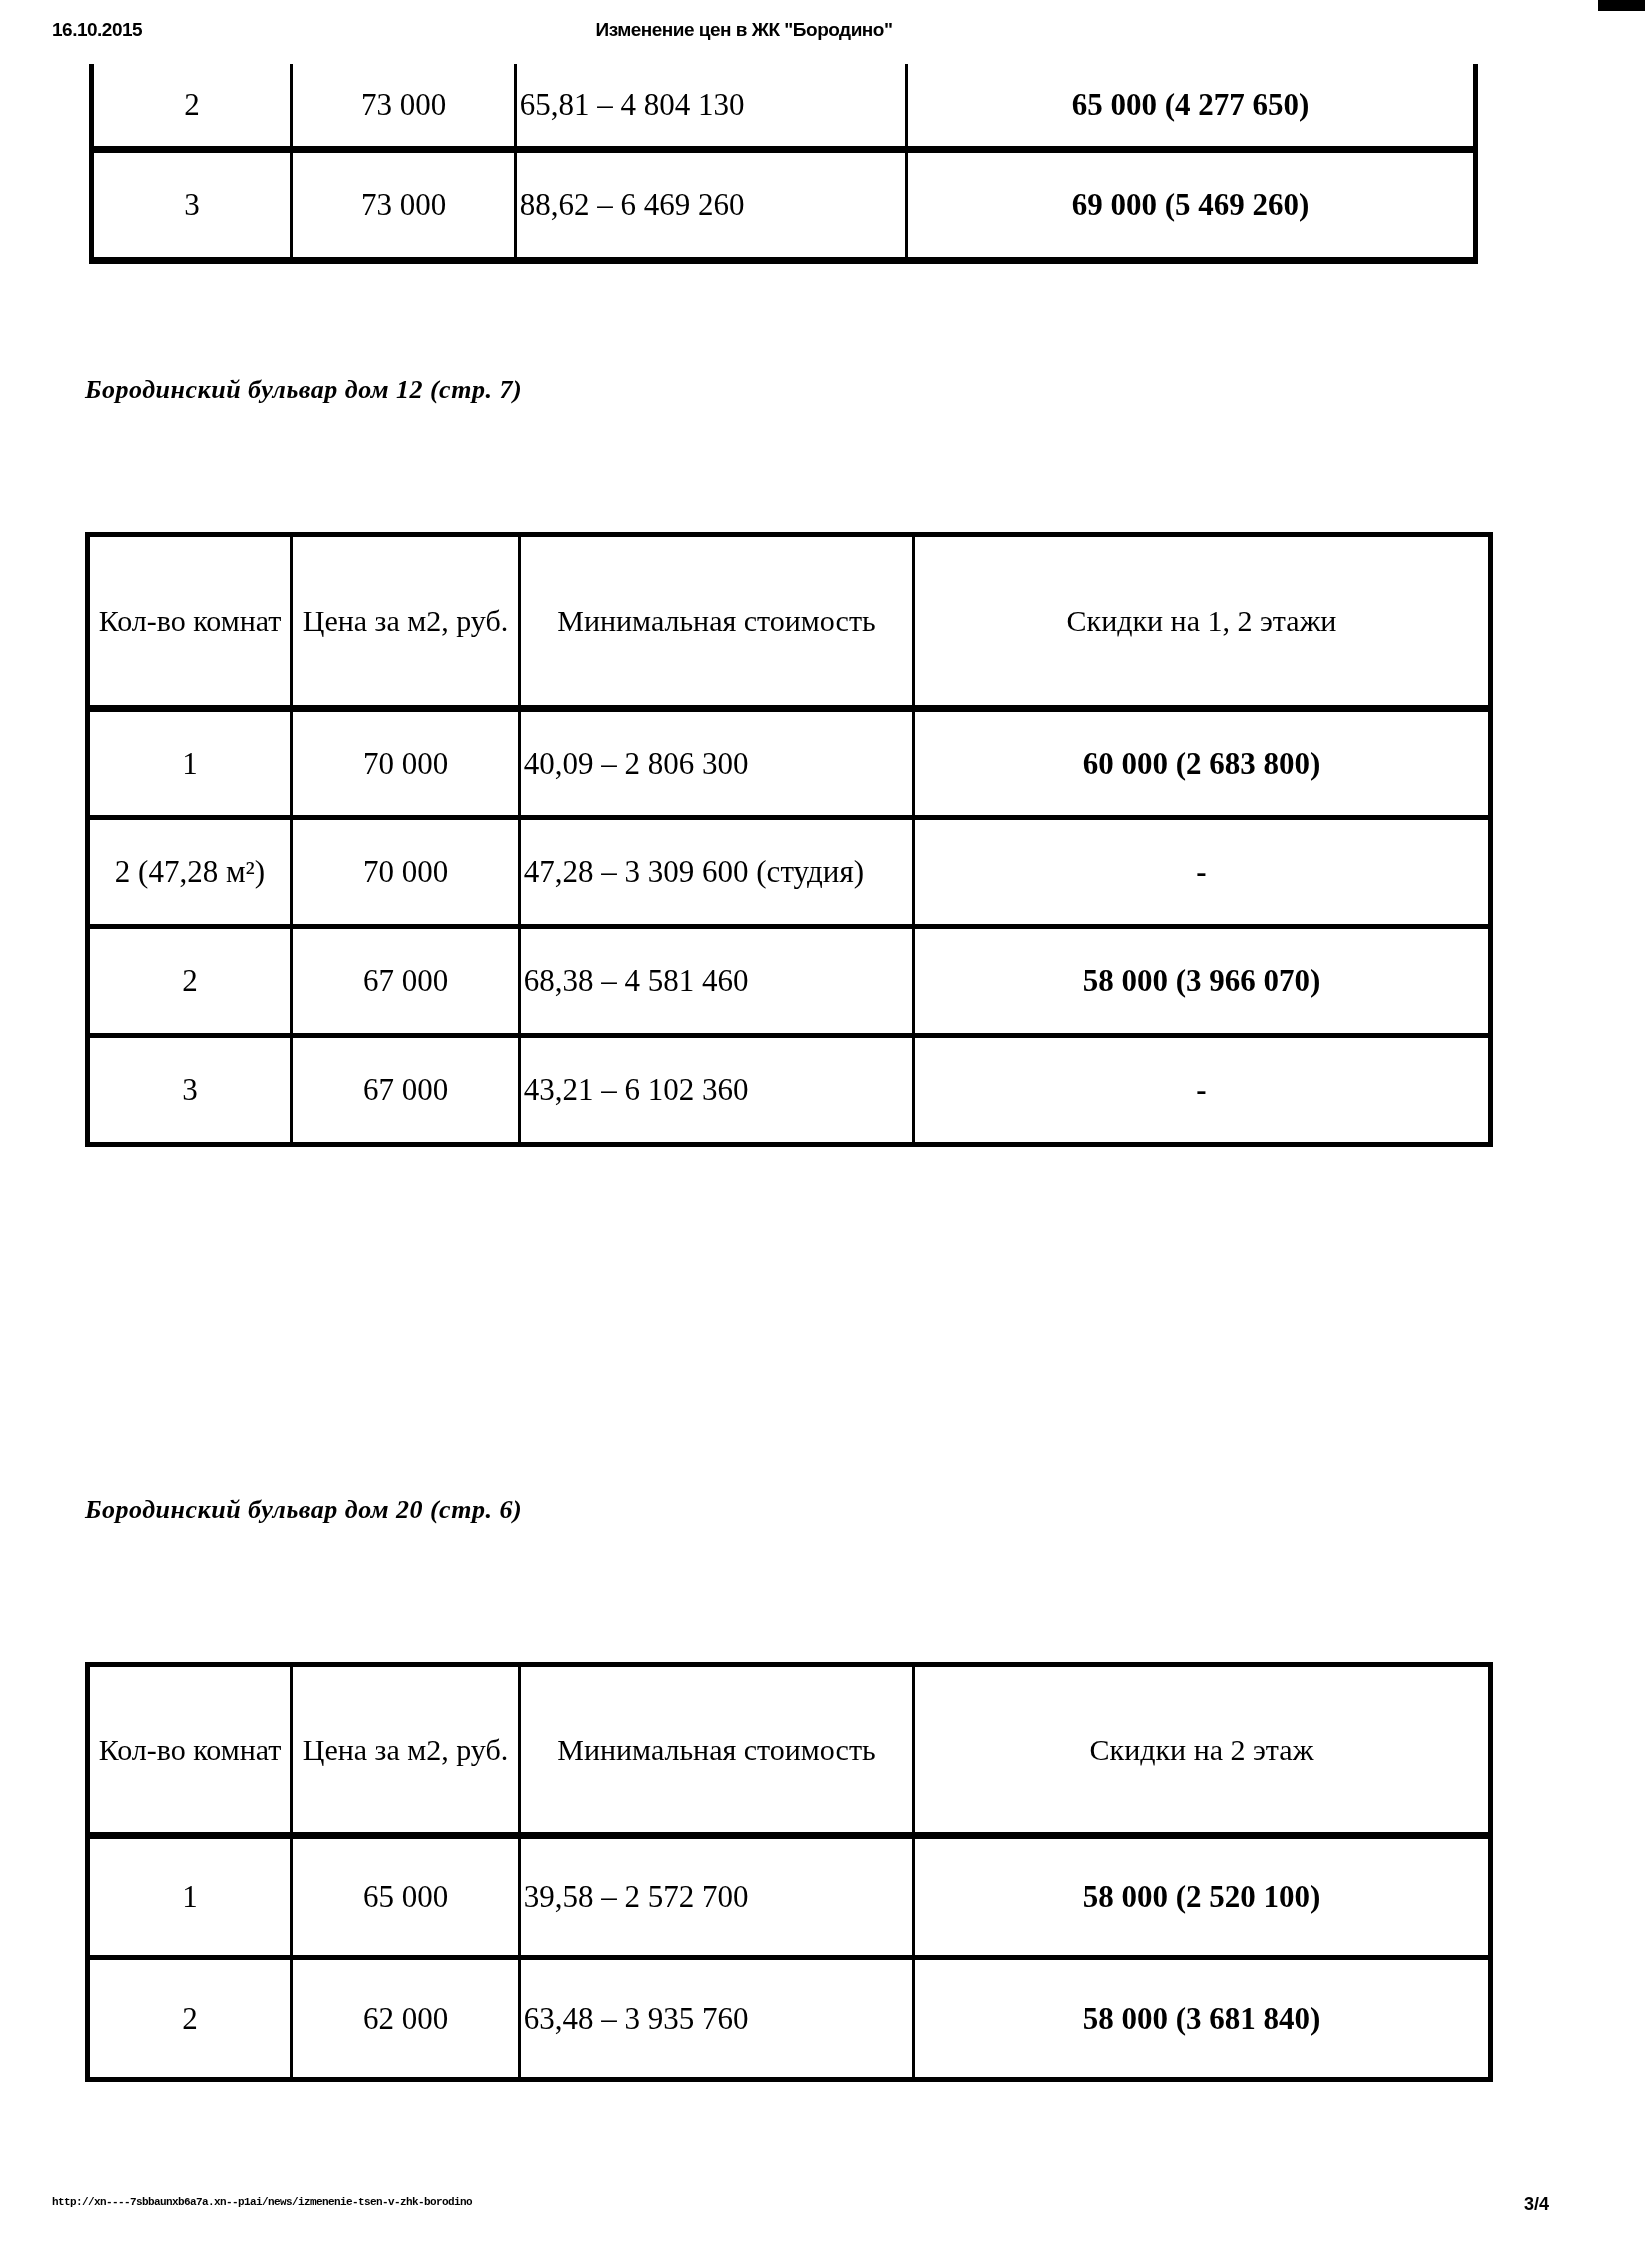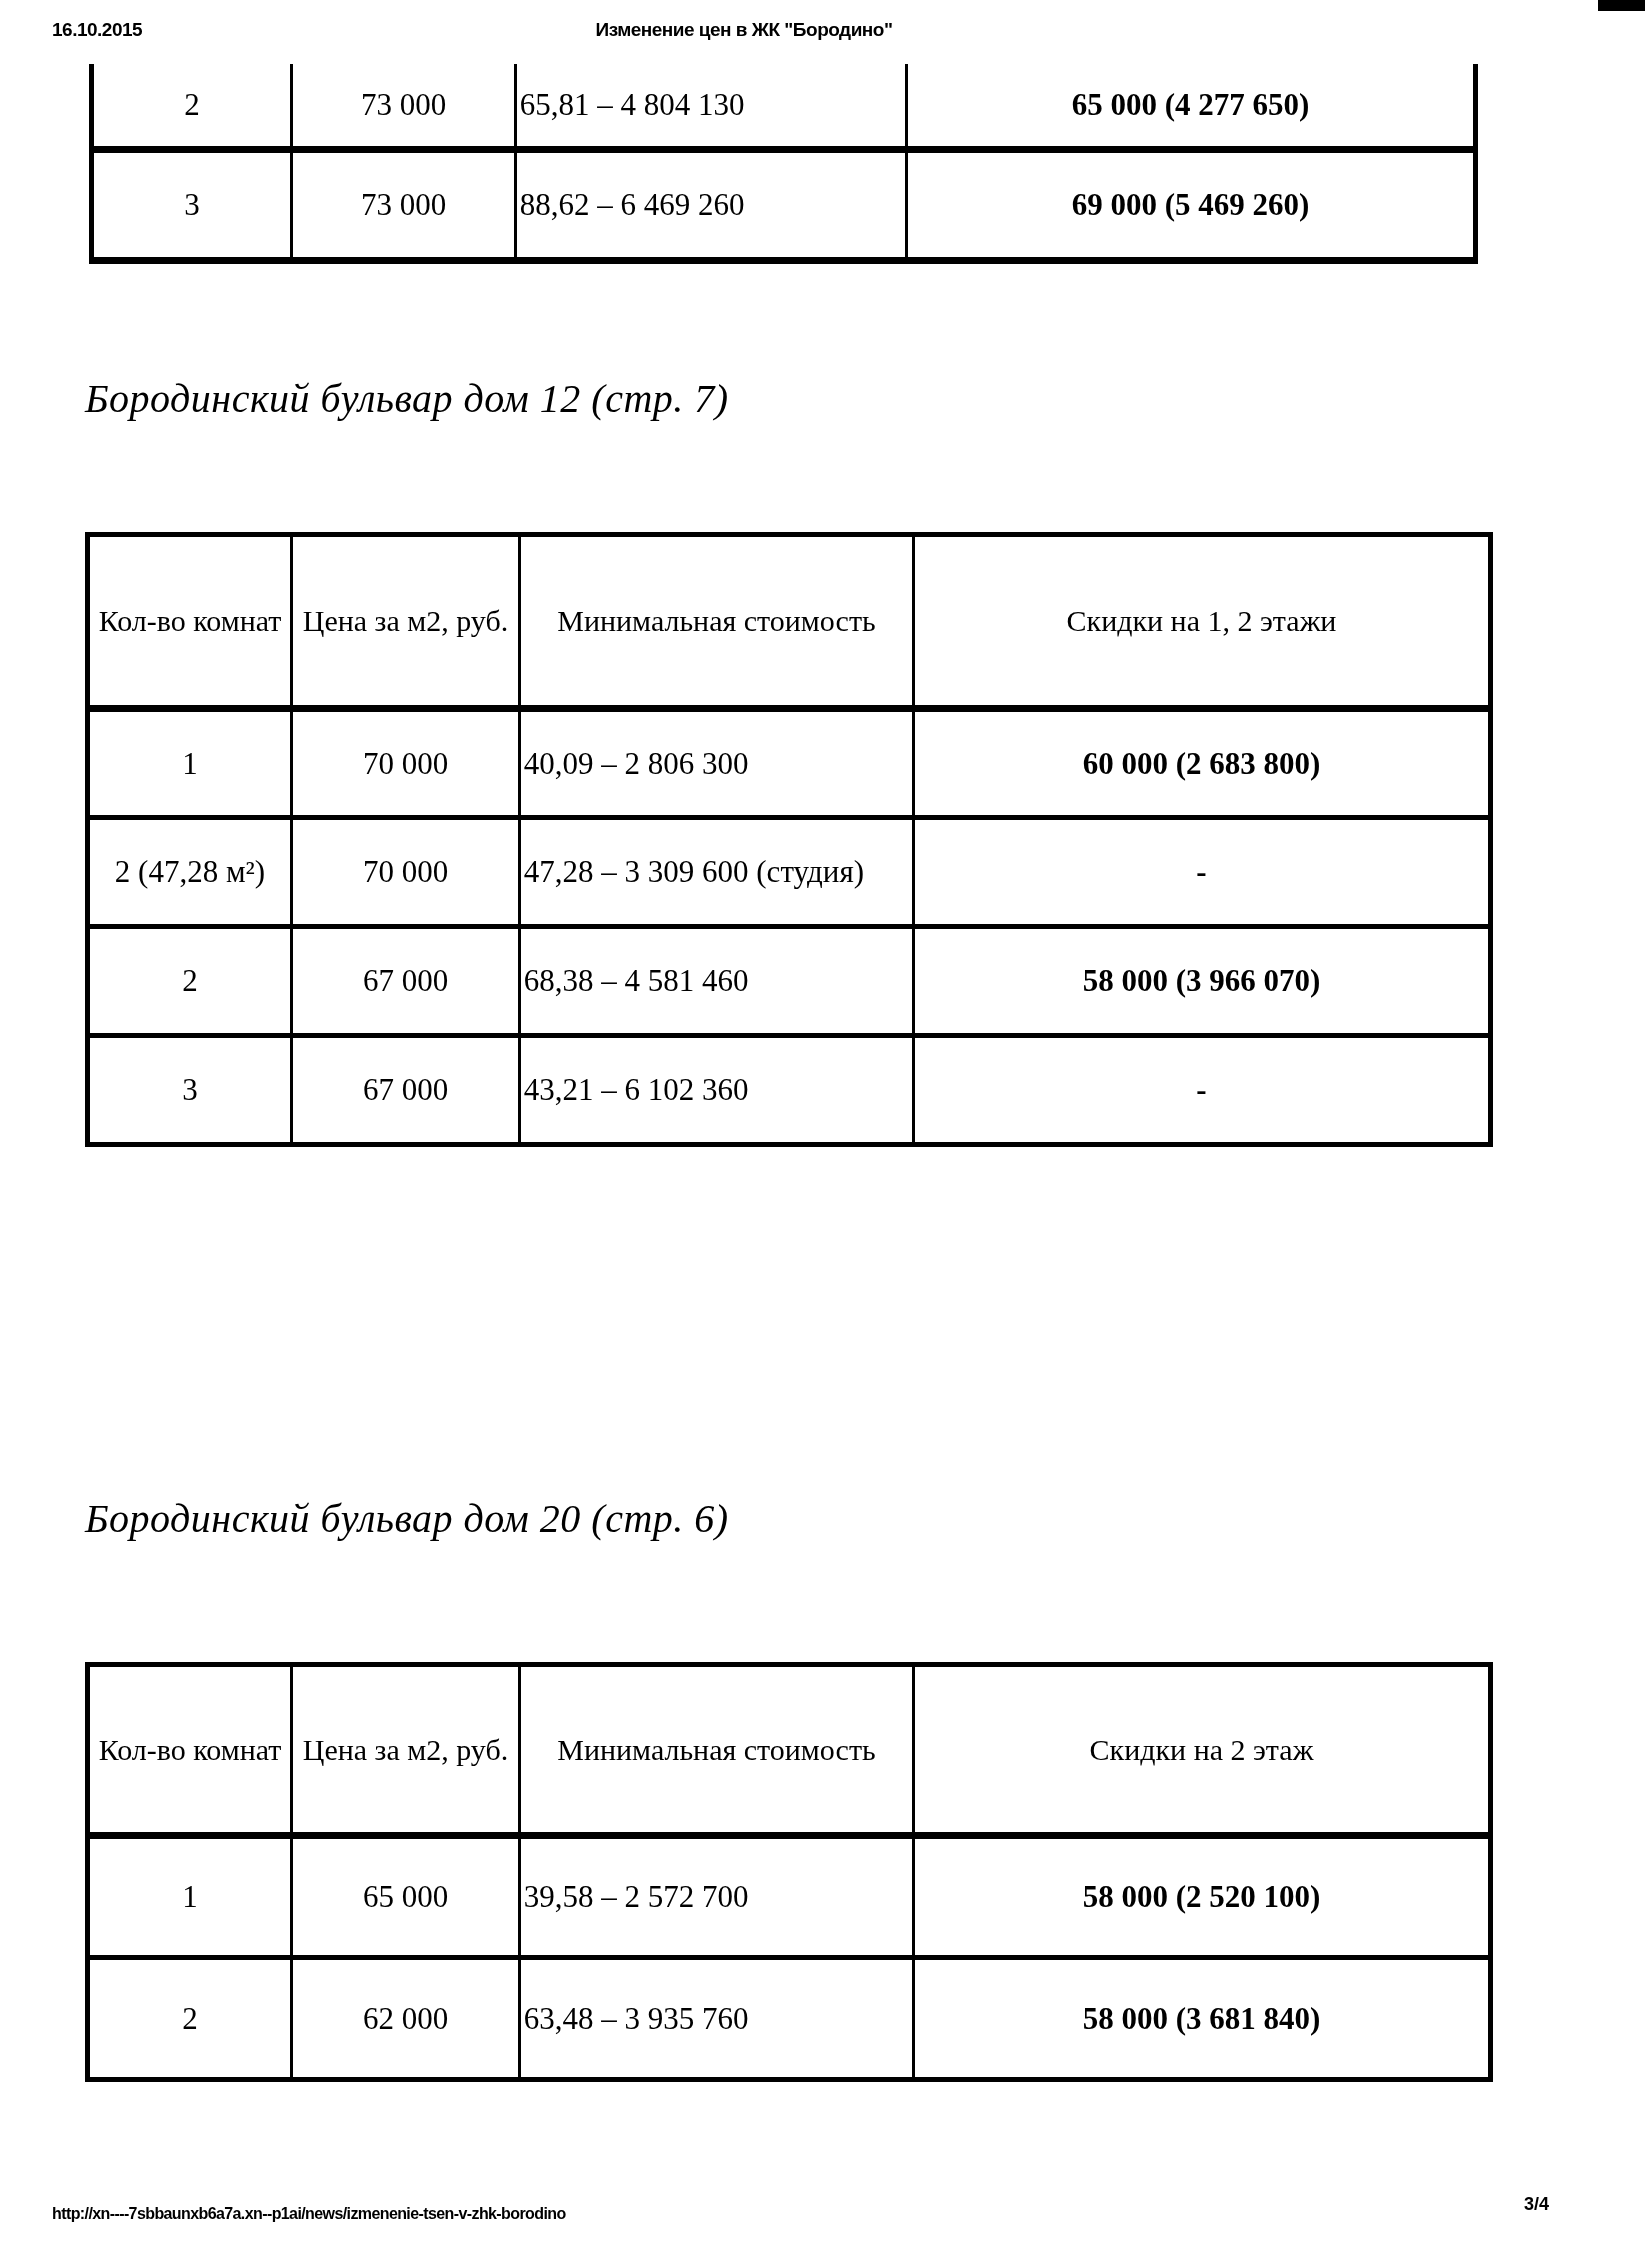--- a/index.html
+++ b/index.html
@@ -19,32 +19,32 @@
     position:absolute; left:0; top:19px; width:1488px; text-align:center;
     font-family:"Liberation Sans", sans-serif;
     font-size:19px; font-weight:bold; letter-spacing:-0.5px;
   }
   .corner-mark {
     position:absolute; left:1598px; top:0; width:48px; height:11.3px;
     background:#000;
   }
   .print-footer-url {
     position:absolute; left:52px; top:2196px;
-    font-family:Liberation Sans, sans-serif;
-    font-size:16px; font-weight:bold; letter-spacing:-0.6px;margin-top:9px;
+    font-family:Liberation Mono, monospace;
+    font-size:11px; font-weight:bold; letter-spacing:-0.6px;
   }
   .print-page-no {
     position:absolute; left:1524px; top:2194px;
     font-family:"Liberation Sans", sans-serif;
     font-size:18px; font-weight:bold;
   }
   
   .section-heading {
     position:absolute; left:85px;
-    font-size:40px; font-weight:normal; font-style:italic;
+    font-size:26px; font-weight:bold; font-style:italic;
     letter-spacing:0.5px;
   }
   .h1pos { top:375px; }
   .h2pos { top:1495px; }
   
   table.tbl {
     position:absolute; border-collapse:collapse; table-layout:fixed;
     background:#fff;
   }
   .tbl td, .tbl th {

